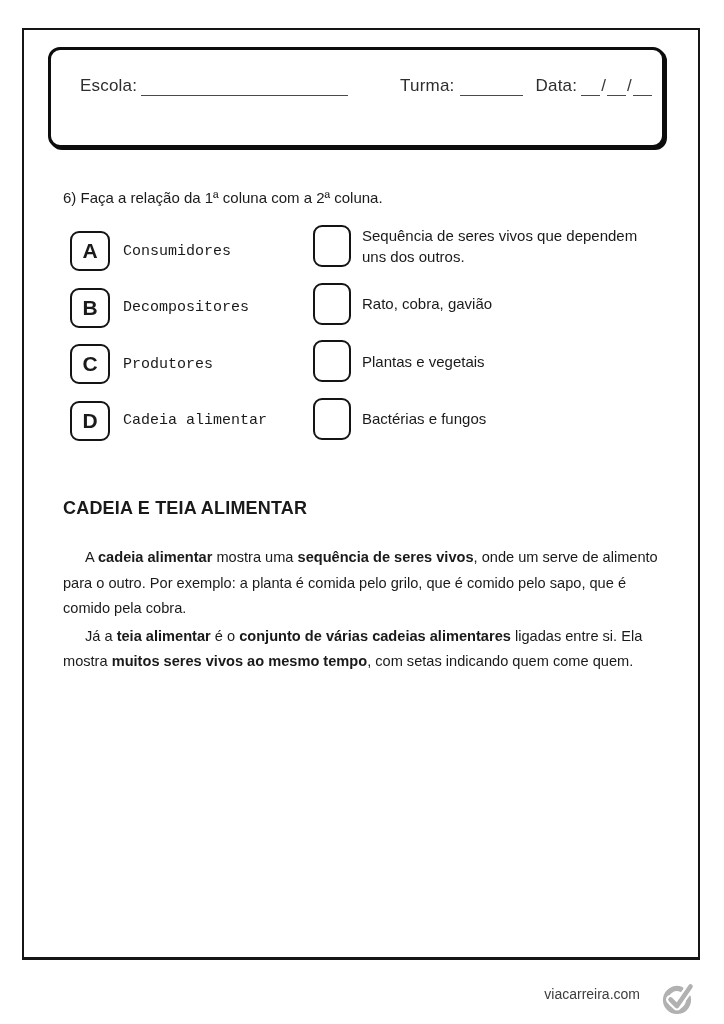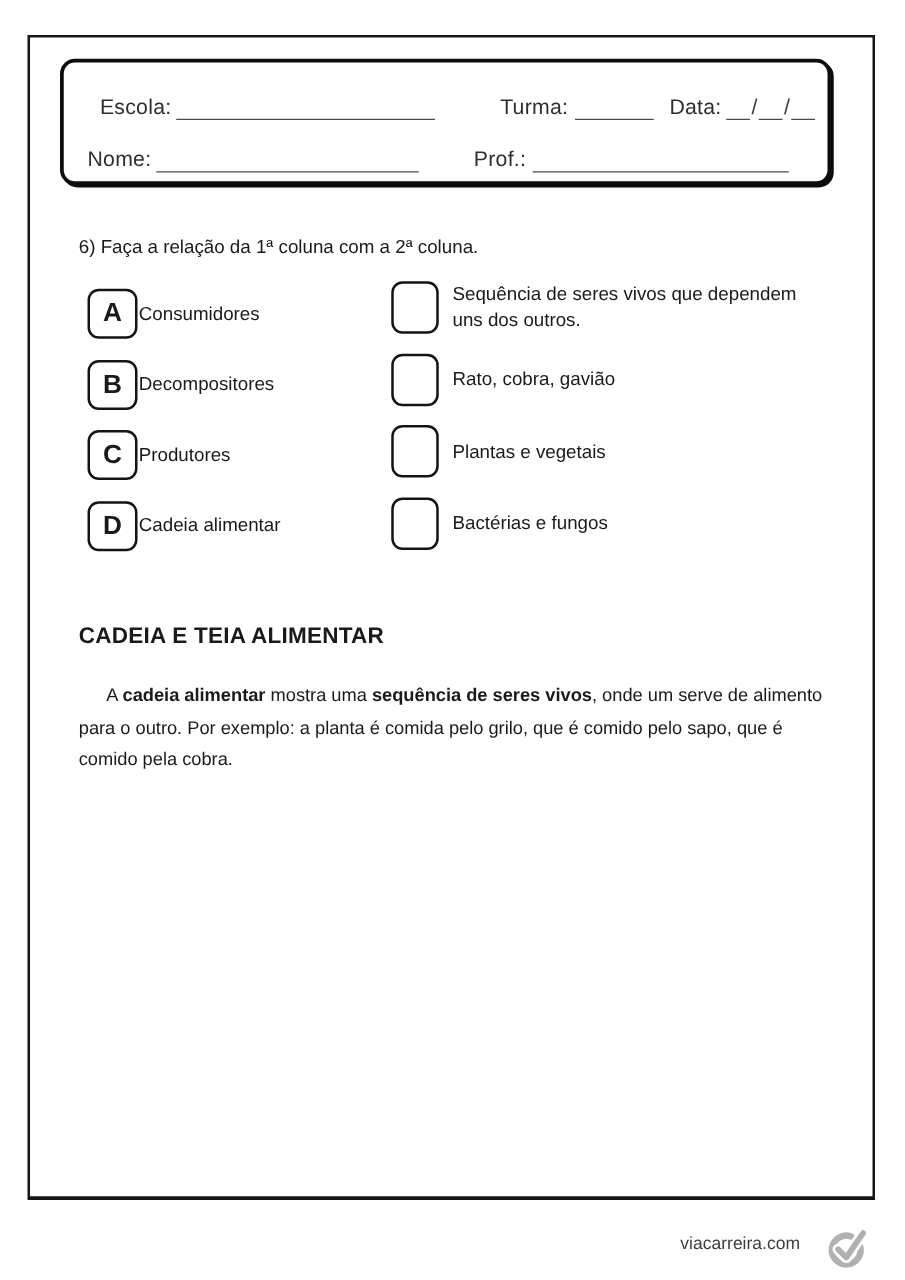--- a/index.html
+++ b/index.html
@@ -38,21 +38,21 @@
   .match-row{display:flex;align-items:center;}
   .letter-box{
     width:36px;height:36px;border:2px solid #141414;border-radius:9px;
     display:flex;align-items:center;justify-content:center;
     font-size:21px;font-weight:bold;flex:0 0 auto;background:#fff;
   }
   .answer-box{
     width:34px;height:38px;border:2px solid #141414;border-radius:9px;
     flex:0 0 auto;background:#fff;
   }
-  .match-label{margin-left:1px;font-size:15px;}
+  .match-label{margin-left:13px;font-size:15px;font-family:Liberation Mono, monospace;}
   .match-text{margin-left:11px;font-size:15px;line-height:21px;max-width:302px;}
   
   .article-title{position:absolute;left:63px;top:498px;font-size:18px;font-weight:bold;letter-spacing:.2px;}
   .article-body{position:absolute;left:63px;top:545px;width:605px;font-size:14.6px;line-height:25.5px;}
   .article-body p{margin:0;text-indent:22px;}
   .article-body p.p2{margin-top:2px;}
   .article-body b{font-weight:bold;}
   
   .footer-site{position:absolute;top:986px;right:84px;font-size:14px;color:#3d3d3d;}
   .footer-logo{position:absolute;left:661px;top:978px;}
@@ -67,26 +67,20 @@
     <span class="hlabel ml19">Escola:</span>
     <span class="fline w207 ml4"></span>
     <span class="hlabel ml52">Turma:</span>
     <span class="fline w63 ml5"></span>
     <span class="hlabel ml13">Data:</span>
     <span class="fline w19 ml4"></span>
     <span class="slash">/</span>
     <span class="fline w19"></span>
     <span class="slash">/</span>
     <span class="fline w19"></span>
-  </div>
-  <div class="hrow hrow2">
-    <span class="hlabel ml19">Nome:</span>
-    <span class="fline w210 ml4"></span>
-    <span class="hlabel ml44">Prof.:</span>
-    <span class="fline w205 ml5"></span>
   </div>
 </div>
 
 <div class="question">6) Faça a relação da 1ª coluna com a 2ª coluna.</div>
 
 <div class="match-col match-left">
   <div class="match-row">
     <span class="letter-box">A</span>
     <span class="match-label">Consumidores</span>
   </div>
@@ -120,20 +114,21 @@
   <div class="match-row">
     <span class="answer-box"></span>
     <span class="match-text">Bactérias e fungos</span>
   </div>
 </div>
 
 <div class="article-title">CADEIA E TEIA ALIMENTAR</div>
 
 <div class="article-body">
   <p><span>A </span><b>cadeia alimentar</b><span> mostra uma </span><b>sequência de seres vivos</b><span>, onde um serve de alimento para o outro. Por exemplo: a planta é comida pelo grilo, que é comido pelo sapo, que é comido pela cobra.</span></p>
+  <p class="p2"><span>Já a </span><b>teia alimentar</b><span> é o </span><b>conjunto de várias cadeias alimentares</b><span> ligadas entre si. Ela mostra </span><b>muitos seres vivos ao mesmo tempo</b><span>, com setas indicando quem come quem.</span></p>
 </div>
 
 <div class="footer-site">viacarreira.com</div>
 
 <svg class="footer-logo" width="36" height="38" viewBox="0 0 36 38">
   <path d="M 27.1 19.0 A 11.5 11.5 0 1 1 19.9 11.2" fill="none" stroke-width="5.2" stroke-linecap="round" stroke="#b1b1b1"></path>
   <path d="M 9.5 21.5 L 16 28 L 29.5 8.5" fill="none" stroke="#ffffff" stroke-width="9" stroke-linecap="round" stroke-linejoin="round"></path>
   <path d="M 9.5 21.5 L 16 28 L 29.5 8.5" fill="none" stroke-width="4.6" stroke-linecap="round" stroke-linejoin="round" stroke="#b1b1b1"></path>
 </svg>
 

